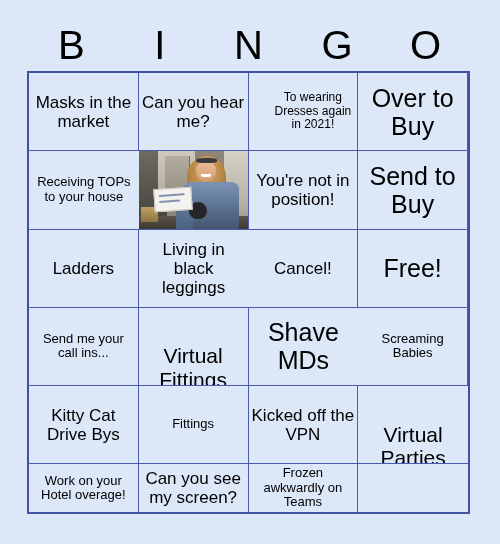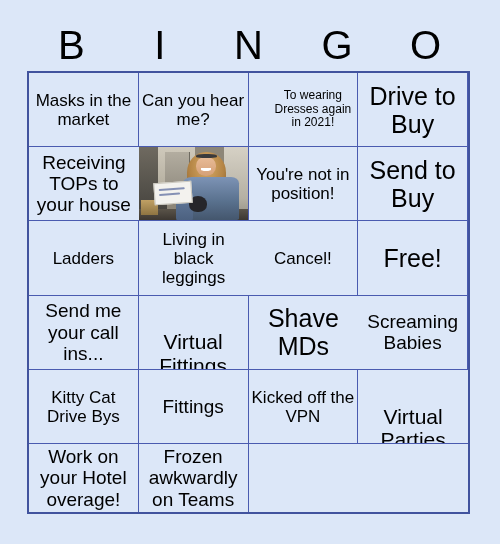--- a/index.html
+++ b/index.html
@@ -78,21 +78,21 @@
     display: block;
     width: 100%;
     line-height: 1.12;
     word-wrap: break-word;
   }
 
   
   .fs-xl  { font-size: 25px; }
   .fs-lg  { font-size: 21px; margin-top: 43px; }
   .fs-md  { font-size: 17px; }
-  .fs-sm  { font-size: 19px; }
+  .fs-sm  { font-size: 13px; }
   .fs-xs  { font-size: 12px; margin-left: 20px; }
 
   
   .cell.photo-cell {
     padding: 0;
   }
   .photo {
     position: relative;
     width: 100%;
     height: 100%;
@@ -196,21 +196,21 @@
       <div class="cell">
         <span class="cell-text fs-md">Masks in the market</span>
       </div>
       <div class="cell">
         <span class="cell-text fs-md">Can you hear me?</span>
       </div>
       <div class="cell">
         <span class="cell-text fs-xs">To wearing Dresses again in 2021!</span>
       </div>
       <div class="cell">
-        <span class="cell-text fs-xl">Drive to Buy</span>
+        <span class="cell-text fs-xl">Over to Buy</span>
       </div>
       <div class="cell">
         <span class="cell-text fs-sm">Receiving TOPs to your house</span>
       </div>
       <div class="cell photo-cell">
         <div class="photo">
           <div class="ph-wall-left"></div>
           <div class="ph-wall-mid"></div>
           <div class="ph-door"></div>
           <div class="ph-wall-right"></div>
@@ -269,17 +269,20 @@
       <div class="cell">
         <span class="cell-text fs-md">Kicked off the VPN</span>
       </div>
       <div class="cell">
         <span class="cell-text fs-lg">Virtual Parties</span>
       </div>
       <div class="cell">
         <span class="cell-text fs-sm">Work on your Hotel overage!</span>
       </div>
       <div class="cell">
+        <span class="cell-text fs-md">Can you see my screen?</span>
+      </div>
+      <div class="cell">
         <span class="cell-text fs-sm">Frozen awkwardly on Teams</span>
       </div>
     </div>
 
 </div>
 
 </body></html>

